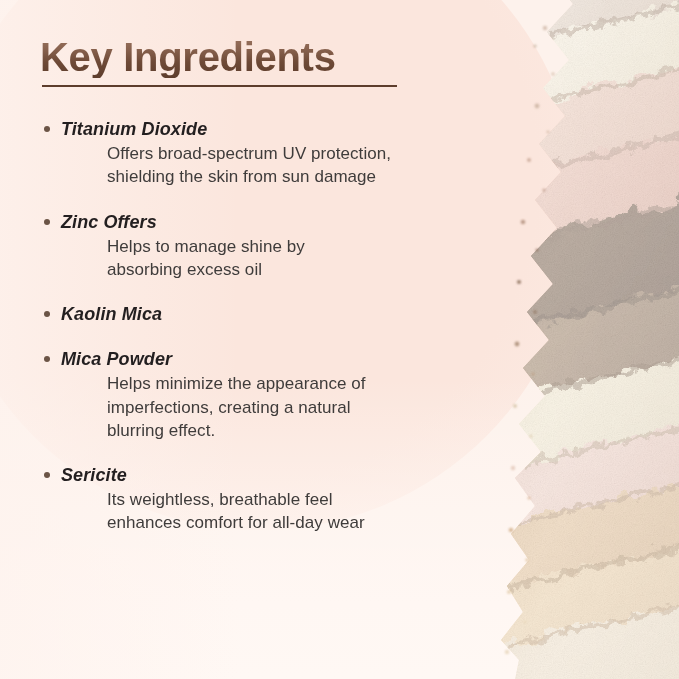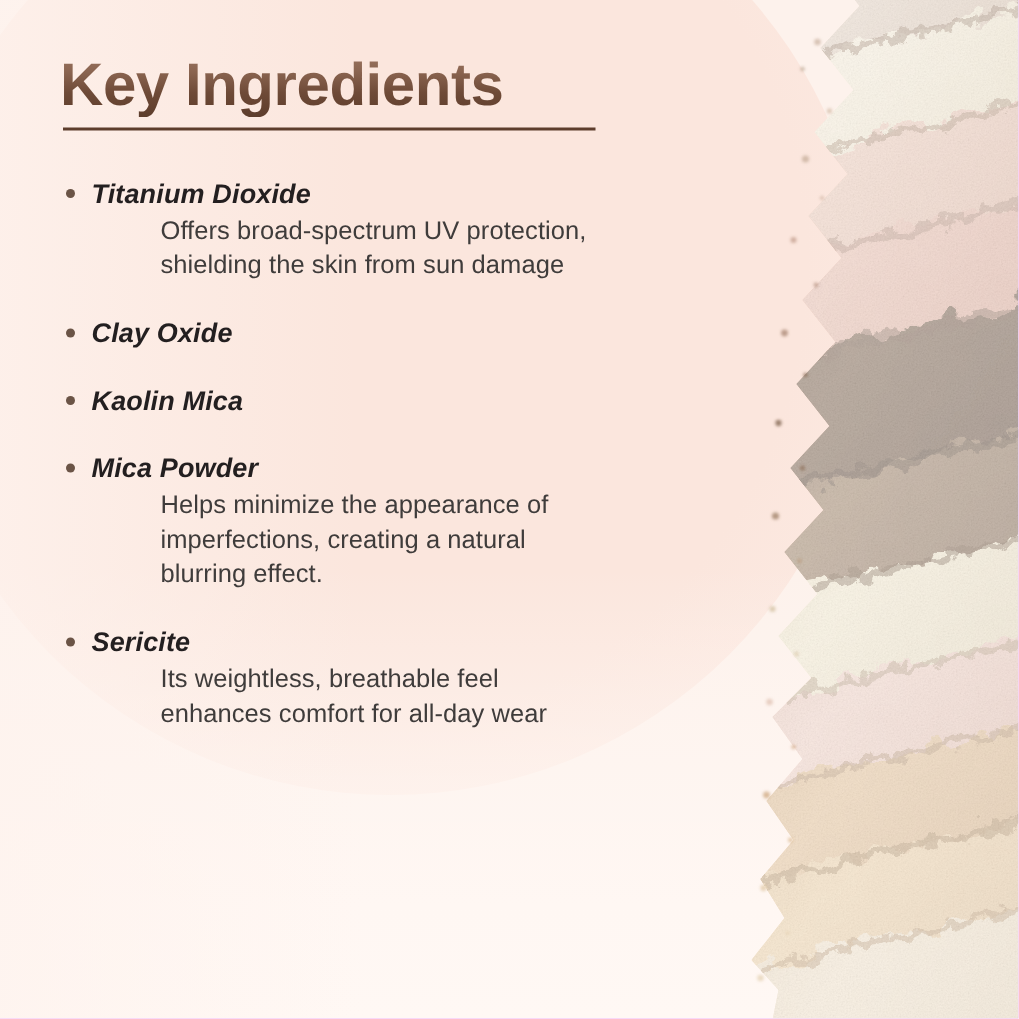--- a/index.html
+++ b/index.html
@@ -5,21 +5,21 @@
   html, body {
     margin: 0;
     padding: 0;
     background: #ffffff;
   }
   #infographic {
     position: relative;
     width: 679px;
     height: 679px;
     overflow: hidden;
-    background: #d946ef;
+    background: #5eead4;
     font-family: "Liberation Sans", sans-serif;
   }
 
   
   .bg-base {
     position: absolute;
     inset: 0;
     background: #fdf2ec;
   }
   .bg-circle {
@@ -308,21 +308,23 @@
 
       <div class="item">
         <span class="bullet"></span>
         <div class="item-name">Titanium Dioxide</div>
         <div class="item-desc">Offers broad-spectrum UV protection,
 shielding the skin from sun damage</div>
       </div>
 
       <div class="item">
         <span class="bullet"></span>
-        <div class="item-name">Clay Oxide</div>
+        <div class="item-name">Zinc Offers</div>
+        <div class="item-desc">Helps to manage shine by
+absorbing excess oil</div>
       </div>
 
       <div class="item">
         <span class="bullet"></span>
         <div class="item-name">Kaolin Mica</div>
       </div>
 
       <div class="item">
         <span class="bullet"></span>
         <div class="item-name">Mica Powder</div>

